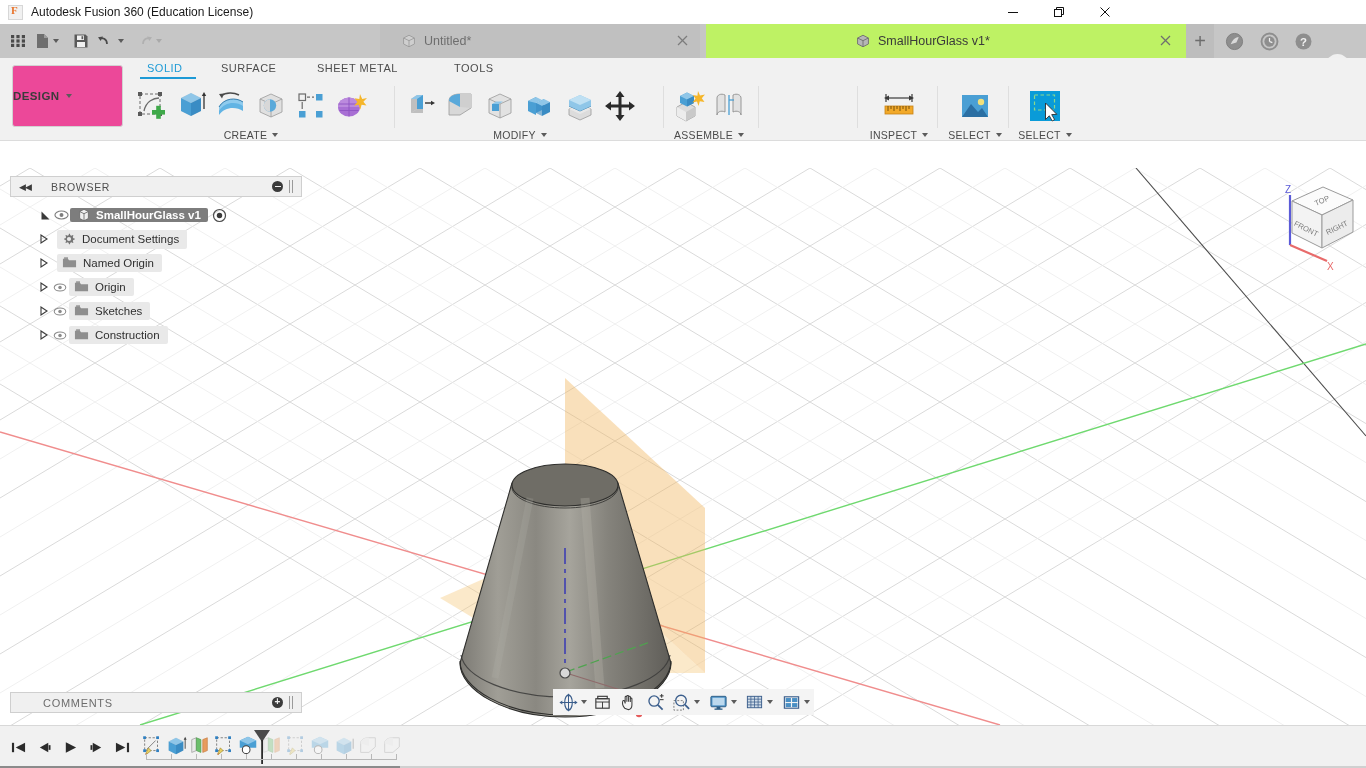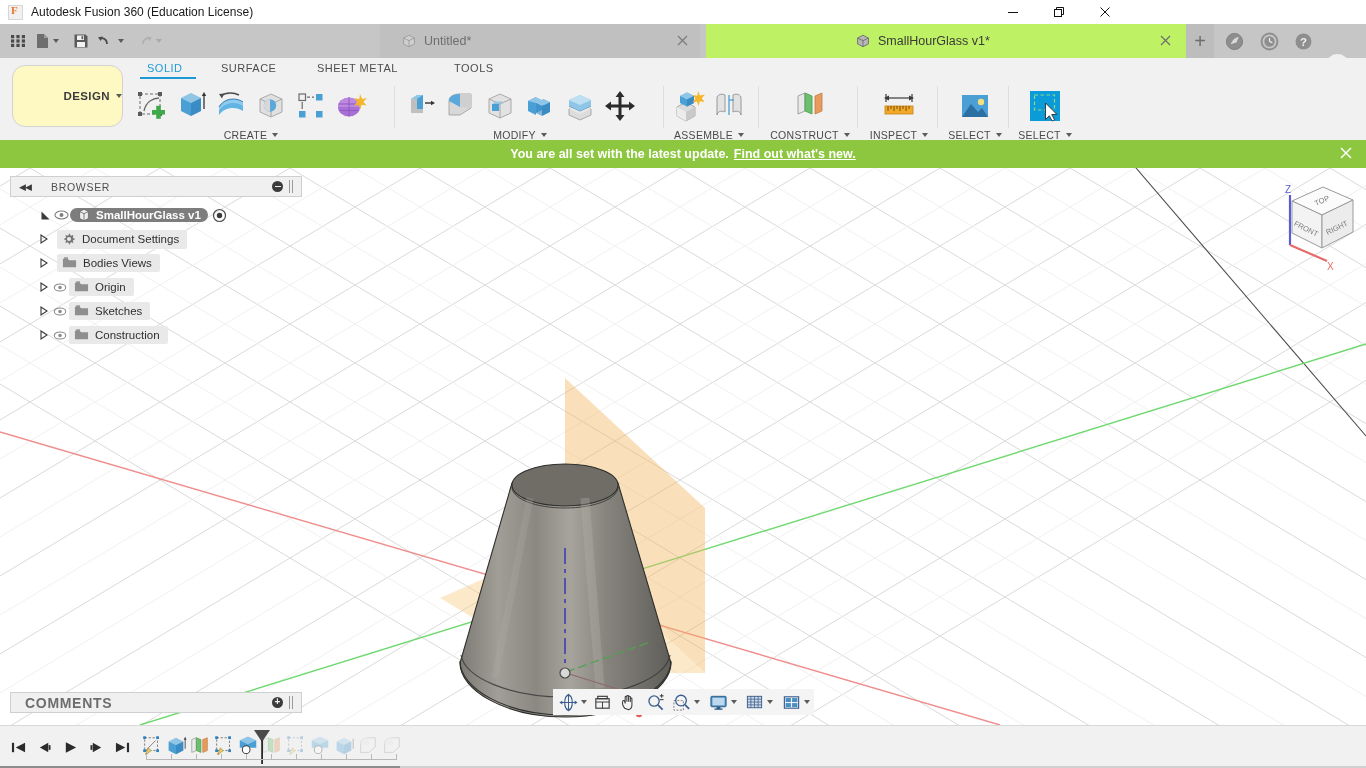--- a/index.html
+++ b/index.html
@@ -52,22 +52,22 @@
   .tab-plus span{font-size:20px;color:#6d6d6d;line-height:18px;font-weight:300;}
   .tb-icon-btn{position:absolute;top:0;height:34px;width:30px;display:flex;align-items:center;justify-content:center;}
   .avatar{position:absolute;left:1326px;top:30px;width:23px;height:23px;border-radius:50%;
     background:#f0f0f0;display:flex;align-items:center;justify-content:center;
     font-size:10.5px;color:#e08a2e;font-weight:600;letter-spacing:.3px;}
 
   
   .ribbon{position:absolute;left:0;top:58px;width:1366px;height:82px;background:#f1f1f1;
     border-bottom:1px solid #dcdcdc;}
   .design-box{position:absolute;left:12px;top:7px;width:109px;height:60px;
-    border:1px solid #d2d2d2;border-radius:13px;background:#fef9c3;
-    display:flex;align-items:center;justify-content:flex-end;}
+    border:1px solid #d2d2d2;border-radius:3px;background:#ec4899;
+    display:flex;align-items:center;justify-content:flex-start;}
   .design-box .lbl{font-size:11.5px;color:#3b3b3b;font-weight:600;letter-spacing:.4px;}
 
   .wstab{position:absolute;top:4px;font-size:11px;letter-spacing:.5px;color:#4d4d4d;}
   .wstab.active{color:#1d9ad6;}
   .wstab-underline{position:absolute;top:19px;height:2px;background:#1d9ad6;}
 
   .panelgrp{position:absolute;top:22px;}
   .pg-icons{display:flex;align-items:flex-end;height:48px;}
   .pg-ico{width:40px;height:44px;display:flex;align-items:center;justify-content:center;}
   .pg-label{display:flex;align-items:center;justify-content:center;gap:4px;
@@ -96,27 +96,27 @@
   .bh-dot:after{content:"";width:6px;height:1.5px;background:#f0f0f0;}
   .bh-grip{position:absolute;right:8px;top:3px;width:2px;height:13px;
     border-left:1px solid #9a9a9a;border-right:1px solid #9a9a9a;}
 
   .tree{position:absolute;left:0;top:203px;width:300px;}
   .trow{height:24px;display:flex;align-items:center;position:relative;}
   .tw-arrow{width:14px;height:14px;display:flex;align-items:center;justify-content:center;}
   .tw-eye{width:18px;height:18px;display:flex;align-items:center;justify-content:center;}
   .chip{background:#e9e9e9;border-radius:2px;padding:2px 8px 3px 5px;display:flex;align-items:center;gap:6px;}
   .chip .tlabel{font-size:11.5px;color:#303030;}
-  .root-chip{background:#7d7d7d;border-radius:8px;padding:0 7px;display:flex;align-items:center;}
+  .root-chip{background:#7d7d7d;border-radius:2px;padding:0 7px;display:flex;align-items:center;}
   .root-chip .tlabel{font-size:11.5px;color:#ffffff;font-weight:bold;}
 
   
   .comments{position:absolute;left:10px;top:692px;width:290px;height:19px;
     background:#f0f0f0;border:1px solid #cfcfcf;display:flex;align-items:center;}
-  .comments .c-title{font-size:14px;color:#6d6d6d;letter-spacing:.7px;margin-left:14px;font-weight:bold;}
+  .comments .c-title{font-size:11px;color:#6d6d6d;letter-spacing:.7px;margin-left:32px;}
   .c-plus{position:absolute;right:18px;top:4px;width:11px;height:11px;border-radius:50%;
     background:#3b3b3b;color:#f0f0f0;font-size:10px;line-height:10px;text-align:center;font-weight:bold;}
   .c-grip{position:absolute;right:8px;top:3px;width:2px;height:13px;
     border-left:1px solid #9a9a9a;border-right:1px solid #9a9a9a;}
 
   
   .navbar{position:absolute;left:553px;top:689px;width:253px;height:26px;
     background:#f4f4f4;display:flex;align-items:center;padding:0 4px;}
   .nb-item{height:24px;display:flex;align-items:center;justify-content:center;padding:0 2px;}
   .nb-sep{width:5px;}
@@ -449,35 +449,20 @@
           </svg>
         </div>
       </div>
       <div class="pg-label">
         <span>ASSEMBLE</span>
         <span class="caret"></span>
       </div>
     </div>
     <div class="pg-sep" style="left:758px"></div>
 
-    <div class="panelgrp" style="left:765px">
-      <div class="pg-icons" style="justify-content:center;width:90px">
-        <div class="pg-ico">
-          <svg width="34" height="34" viewBox="0 0 34 34">
-            <path d="M5 25 L5 7 L12 4 L12 22 Z" fill="#e8e8e8" stroke="#9a9a9a" stroke-width="0.9"></path>
-            <path d="M12 22 L12 4 L19 7 L19 25 Z" fill="#6cbf6c" stroke="#4d9a4d" stroke-width="0.8"></path>
-            <path d="M22 25 L22 7 L29 4 L29 22 Z" fill="#e89b5e" stroke="#c47b3f" stroke-width="0.8"></path>
-          </svg>
-        </div>
-      </div>
-      <div class="pg-label">
-        <span>CONSTRUCT</span>
-        <span class="caret"></span>
-      </div>
-    </div>
     <div class="pg-sep" style="left:857px"></div>
 
     <div class="panelgrp" style="left:864px">
       <div class="pg-icons" style="justify-content:center;width:70px">
         <div class="pg-ico">
           <svg width="36" height="34" viewBox="0 0 36 34">
             <line x1="5" y1="9" x2="31" y2="9" stroke="#3a3a3a" stroke-width="1.2"></line>
             <path d="M3 9 L8 6.6 L8 11.4 Z" fill="#3a3a3a"></path>
             <path d="M33 9 L28 6.6 L28 11.4 Z" fill="#3a3a3a"></path>
             <line x1="5" y1="5" x2="5" y2="13" stroke="#3a3a3a" stroke-width="1.2"></line>
@@ -530,30 +515,20 @@
           </svg>
         </div>
       </div>
       <div class="pg-label">
         <span>SELECT</span>
         <span class="caret"></span>
       </div>
     </div>
   </div>
 
-  <div class="banner">
-    <span class="banner-text">You are all set with the latest update.</span>
-    <a class="banner-link" href="#">Find out what's new.</a>
-    <span class="banner-x">
-      <svg width="12" height="12" viewBox="0 0 12 12">
-          <line x1="1" y1="1" x2="11" y2="11" stroke="#fff" stroke-width="1.5"></line>
-          <line x1="11" y1="1" x2="1" y2="11" stroke="#fff" stroke-width="1.5"></line>
-        </svg>
-    </span>
-  </div>
 
   <div class="canvas">
     <svg width="1366" height="557" viewBox="0 0 1366 557">
       <defs>
         <clipPath id="vp">
             <rect x="0" y="0" width="1366" height="557"></rect>
           </clipPath>
         <linearGradient id="coneGrad" x1="0" y1="0" x2="1" y2="0">
           <stop offset="0%" stop-color="#7c7a74"></stop>
           <stop offset="18%" stop-color="#a09e96"></stop>
@@ -761,21 +736,21 @@
           </svg>
       </span>
       <span style="width:6px"></span>
       <span class="chip">
         <span style="display:flex">
           <svg width="15" height="13" viewBox="0 0 16 13">
             <path d="M1 2.5 h5.3 l1.2 1.5 h7.5 v7.5 h-14 z" fill="#8e8e8e"></path>
             <rect x="2.2" y="1" width="4.2" height="1.6" fill="#8e8e8e"></rect>
           </svg>
         </span>
-        <span class="tlabel">Bodies Views</span>
+        <span class="tlabel">Named Origin</span>
       </span>
     </div>
 
     <div class="trow">
       <span style="width:37px"></span>
       <span class="tw-arrow">
         <svg width="10" height="10" viewBox="0 0 10 10">
             <path d="M2 1 L2 9 L8 5 Z" fill="none" stroke="#3a3a3a" stroke-width="1.1"></path>
           </svg>
       </span>

